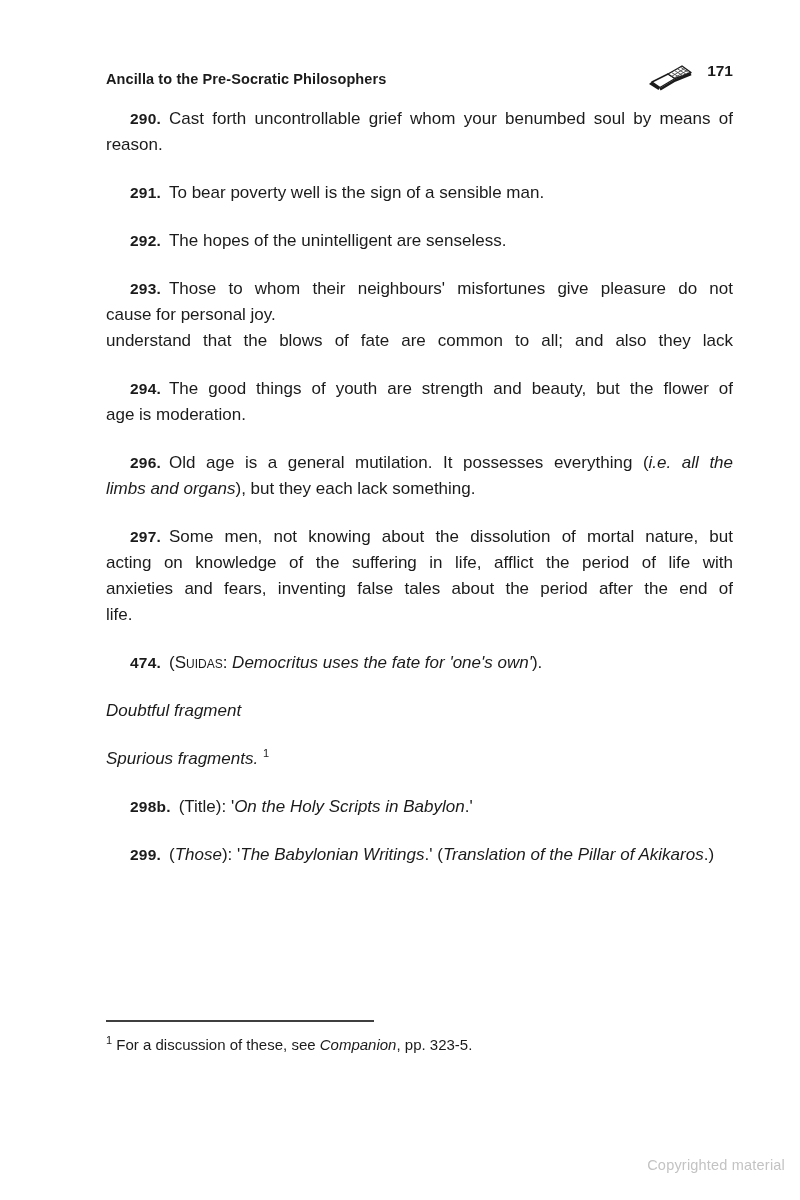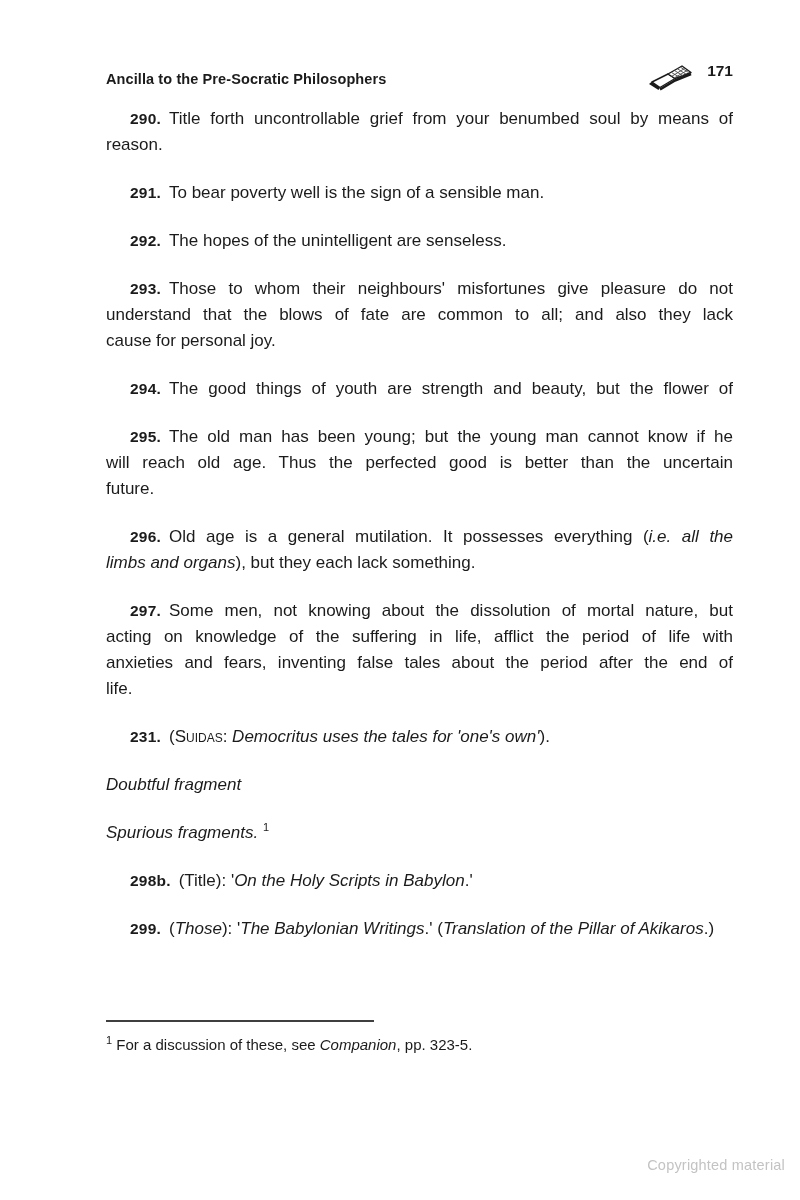--- a/index.html
+++ b/index.html
@@ -62,54 +62,50 @@
         <line x1="26.5" y1="15.8" x2="39.5" y2="8.2"></line>
       </g>
       <path d="M12 27.5 L27 18.5 L43 12" fill="none" stroke="#1b1b1b" stroke-width="2.6" stroke-linejoin="round"></path>
     </svg>
     <span class="page-number">171</span>
   </span>
 </div>
 
 <main class="content" id="content">
     <div class="block">
-      <div class="line"><span class="seg-b">290.</span><span class="seg-r">Title forth uncontrollable grief from your benumbed soul by means of</span></div>
+      <div class="line"><span class="seg-b">290.</span><span class="seg-r">Cast forth uncontrollable grief whom your benumbed soul by means of</span></div>
       <div class="line last"><span class="seg-r">reason.</span></div>
     </div>
     <div class="block">
       <div class="line last"><span class="seg-b">291.</span><span class="seg-r">To bear poverty well is the sign of a sensible man.</span></div>
     </div>
     <div class="block">
       <div class="line last"><span class="seg-b">292.</span><span class="seg-r">The hopes of the unintelligent are senseless.</span></div>
     </div>
     <div class="block">
       <div class="line"><span class="seg-b">293.</span><span class="seg-r">Those to whom their neighbours' misfortunes give pleasure do not</span></div>
+      <div class="line last"><span class="seg-r">cause for personal joy.</span></div>
       <div class="line"><span class="seg-r">understand that the blows of fate are common to all; and also they lack</span></div>
-      <div class="line last"><span class="seg-r">cause for personal joy.</span></div>
     </div>
     <div class="block">
       <div class="line"><span class="seg-b">294.</span><span class="seg-r">The good things of youth are strength and beauty, but the flower of</span></div>
-    </div>
-    <div class="block">
-      <div class="line"><span class="seg-b">295.</span><span class="seg-r">The old man has been young; but the young man cannot know if he</span></div>
-      <div class="line"><span class="seg-r">will reach old age. Thus the perfected good is better than the uncertain</span></div>
-      <div class="line last"><span class="seg-r">future.</span></div>
+      <div class="line last"><span class="seg-r">age is moderation.</span></div>
     </div>
     <div class="block">
       <div class="line"><span class="seg-b">296.</span><span class="seg-r">Old age is a general mutilation. It possesses everything (</span><span class="seg-i">i.e. all the</span></div>
       <div class="line last"><span class="seg-i">limbs and organs</span><span class="seg-r">), but they each lack something.</span></div>
     </div>
     <div class="block">
       <div class="line"><span class="seg-b">297.</span><span class="seg-r">Some men, not knowing about the dissolution of mortal nature, but</span></div>
       <div class="line"><span class="seg-r">acting on knowledge of the suffering in life, afflict the period of life with</span></div>
       <div class="line"><span class="seg-r">anxieties and fears, inventing false tales about the period after the end of</span></div>
       <div class="line last"><span class="seg-r">life.</span></div>
     </div>
     <div class="block">
-      <div class="line last"><span class="seg-b">231.</span><span class="seg-r">(</span><span class="seg-sc">Suidas</span><span class="seg-r">: </span><span class="seg-i">Democritus uses the tales for 'one's own'</span><span class="seg-r">).</span></div>
+      <div class="line last"><span class="seg-b">474.</span><span class="seg-r">(</span><span class="seg-sc">Suidas</span><span class="seg-r">: </span><span class="seg-i">Democritus uses the fate for 'one's own'</span><span class="seg-r">).</span></div>
     </div>
     <div class="block heading">
       <div class="line last"><span class="seg-i">Doubtful fragment</span></div>
     </div>
     <div class="block heading">
       <div class="line last"><span class="seg-i">Spurious fragments.</span><span class="seg-r"> </span><span class="seg-sup">1</span></div>
     </div>
     <div class="block">
       <div class="line last"><span class="seg-b">298b.</span><span class="seg-r">(Title): '</span><span class="seg-i">On the Holy Scripts in Babylon</span><span class="seg-r">.'</span></div>
     </div>

